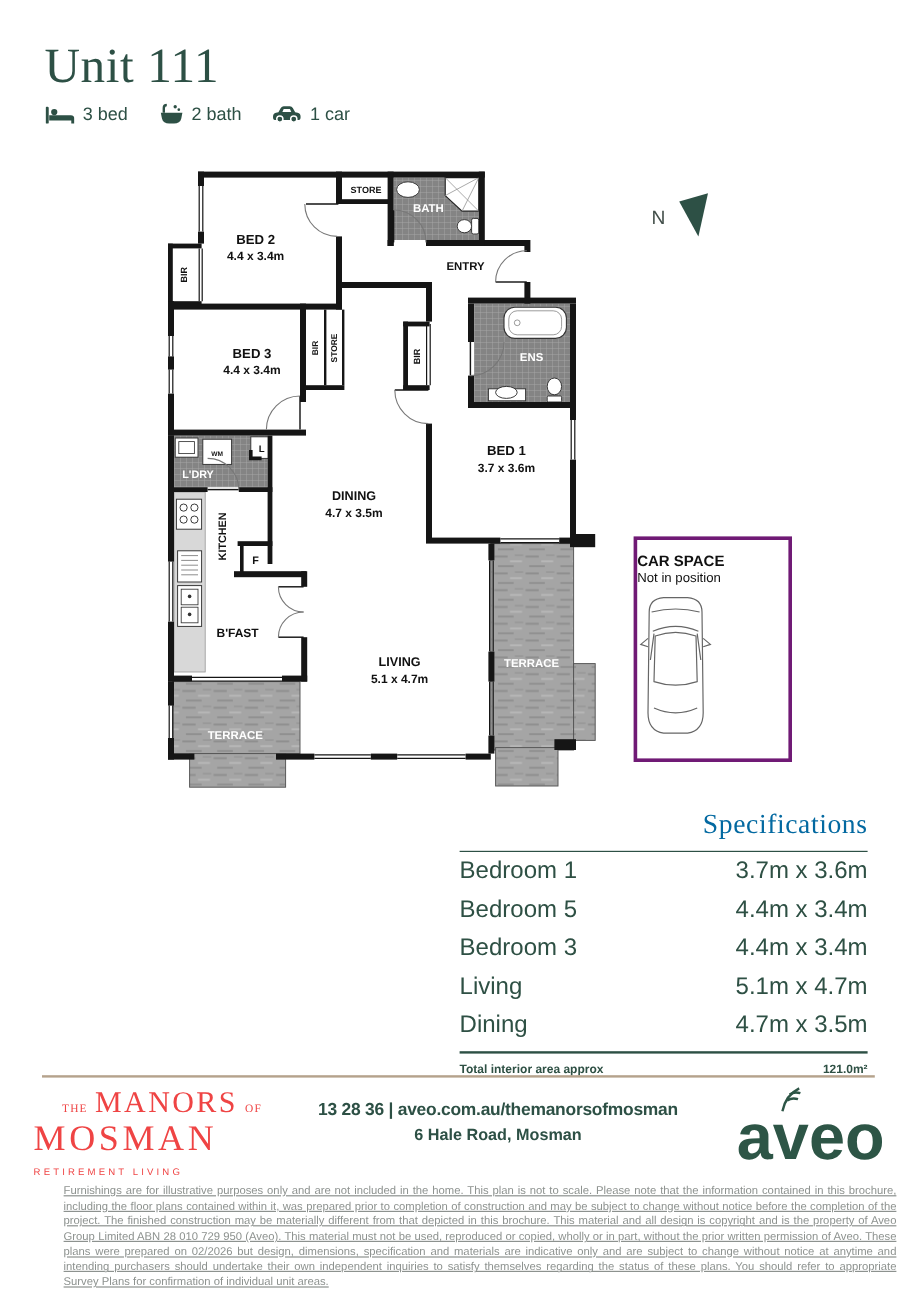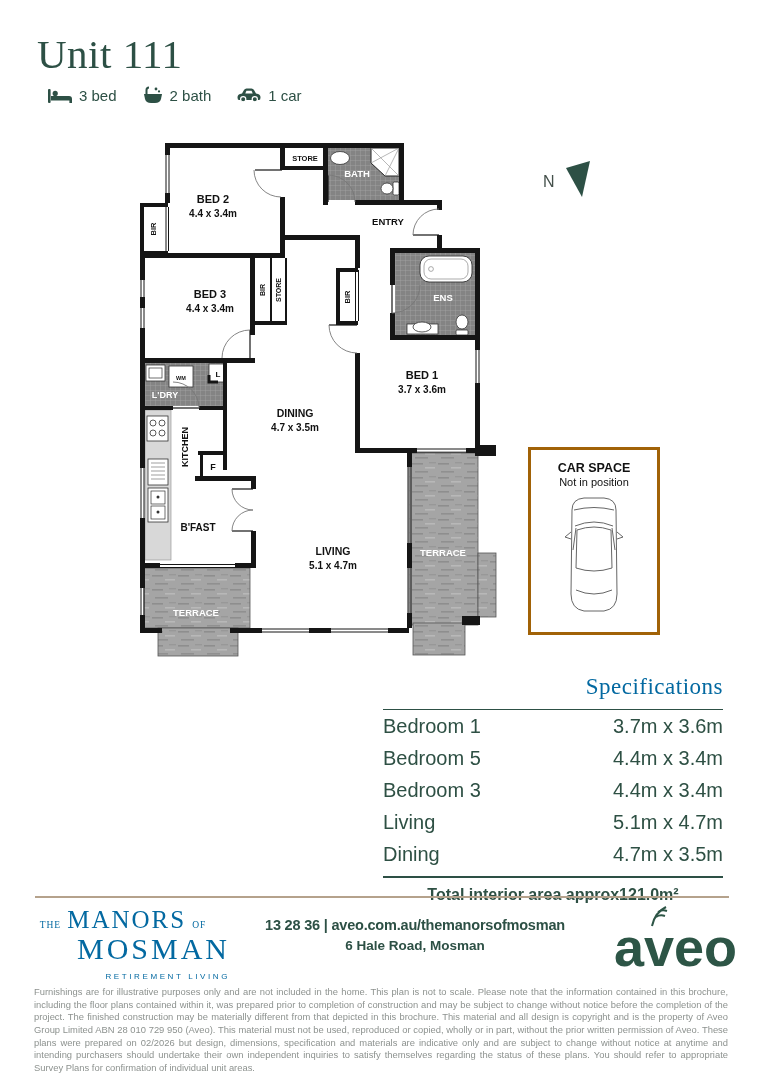--- a/index.html
+++ b/index.html
@@ -2,52 +2,52 @@
 <html><head>
 <meta charset="utf-8">
 <style>
   html,body{margin:0;padding:0;background:#fff;}
   .page{position:relative;width:764px;height:1080px;background:#fff;overflow:hidden;
         font-family:"Liberation Sans",sans-serif;}
   .abs{position:absolute;}
   
   .unit-title{left:37px;top:30px;font-family:"Liberation Serif","DejaVu Serif",serif;
               font-size:41px;color:#2d5045;letter-spacing:0.5px;}
-  .features{left:48px;top:86px;display:flex;gap:26px;align-items:center;color:#2d5045;font-size:15px;}
+  .features{left:38px;top:86px;display:flex;gap:26px;align-items:center;color:#2d5045;font-size:15px;}
   .feature{display:flex;align-items:center;gap:7px;}
   
   .plan{left:125px;top:125px;}
   .north{left:538px;top:150px;}
   
-  .car-box{left:528px;top:447px;width:126px;height:182px;border:3px solid #a16207;background:#fff;text-align:center;}
+  .car-box{left:528px;top:447px;width:126px;height:182px;border:3px solid #701a75;background:#fff;}
   .car-box .t1{font-size:12.5px;font-weight:bold;color:#111;margin-top:11px;}
   .car-box .t2{font-size:11px;color:#111;margin-top:1px;}
   
   .specs{left:383px;top:674px;width:340px;color:#2e5044;}
   .specs h2{margin:0;font-family:"Liberation Serif","DejaVu Serif",serif;font-weight:normal;
             font-size:23px;color:#0369a1;letter-spacing:0.5px;text-align:right;}
   .specs .rule1{border-top:1.5px solid #2d5045;margin-top:9px;}
   .spec-row{display:flex;justify-content:space-between;font-size:20px;padding:4.6px 0;}
   .spec-row:first-of-type{padding-top:9px;}
   .rule2{border-top:2px solid #2d5045;margin-top:5px;}
-  .total-row{display:flex;justify-content:center;font-size:16px;font-weight:bold;padding-top:8px;}
+  .total-row{display:flex;justify-content:space-between;font-size:10px;font-weight:bold;padding-top:8px;}
   
   .footer-rule{left:35px;top:896px;width:694px;height:2px;background:#b5a28c;}
-  .logo{left:16px;top:906px;width:214px;text-align:right;color:#0369a1;}
+  .logo{left:28px;top:906px;width:214px;text-align:left;color:#ef4444;}
   .logo .r1{display:flex;justify-content:center;align-items:baseline;gap:6px;}
   .logo .small{font-size:9.5px;letter-spacing:1px;font-family:"Liberation Serif",serif;}
   .logo .big{font-family:"Liberation Serif","DejaVu Serif",serif;font-size:25px;letter-spacing:2px;}
   .logo .r2{font-family:"Liberation Serif","DejaVu Serif",serif;font-size:30px;letter-spacing:3px;margin-top:-2px;}
   .logo .r3{font-size:8px;letter-spacing:2.6px;margin-top:6px;}
   .contact{left:248px;top:917px;width:334px;text-align:center;color:#2d5045;}
   .contact .c1{font-size:14.5px;font-weight:bold;letter-spacing:-0.2px;}
   .contact .c2{font-size:13.5px;font-weight:bold;margin-top:5px;}
   .aveo{left:612px;top:900px;}
-  .disclaimer{left:34px;top:986px;width:694px;font-size:9.4px;line-height:1.35;color:#8d928f;
-              text-align:justify;}
+  .disclaimer{left:53px;top:986px;width:694px;font-size:9.4px;line-height:1.35;color:#8d928f;
+              text-align:justify;text-decoration:underline;}
   svg text{font-family:"Liberation Sans",sans-serif;}
 </style>
 </head>
 <body>
 
 <div class="page">
 
   <div class="abs unit-title">Unit 111</div>
   <div class="abs features">
     <div class="feature">

